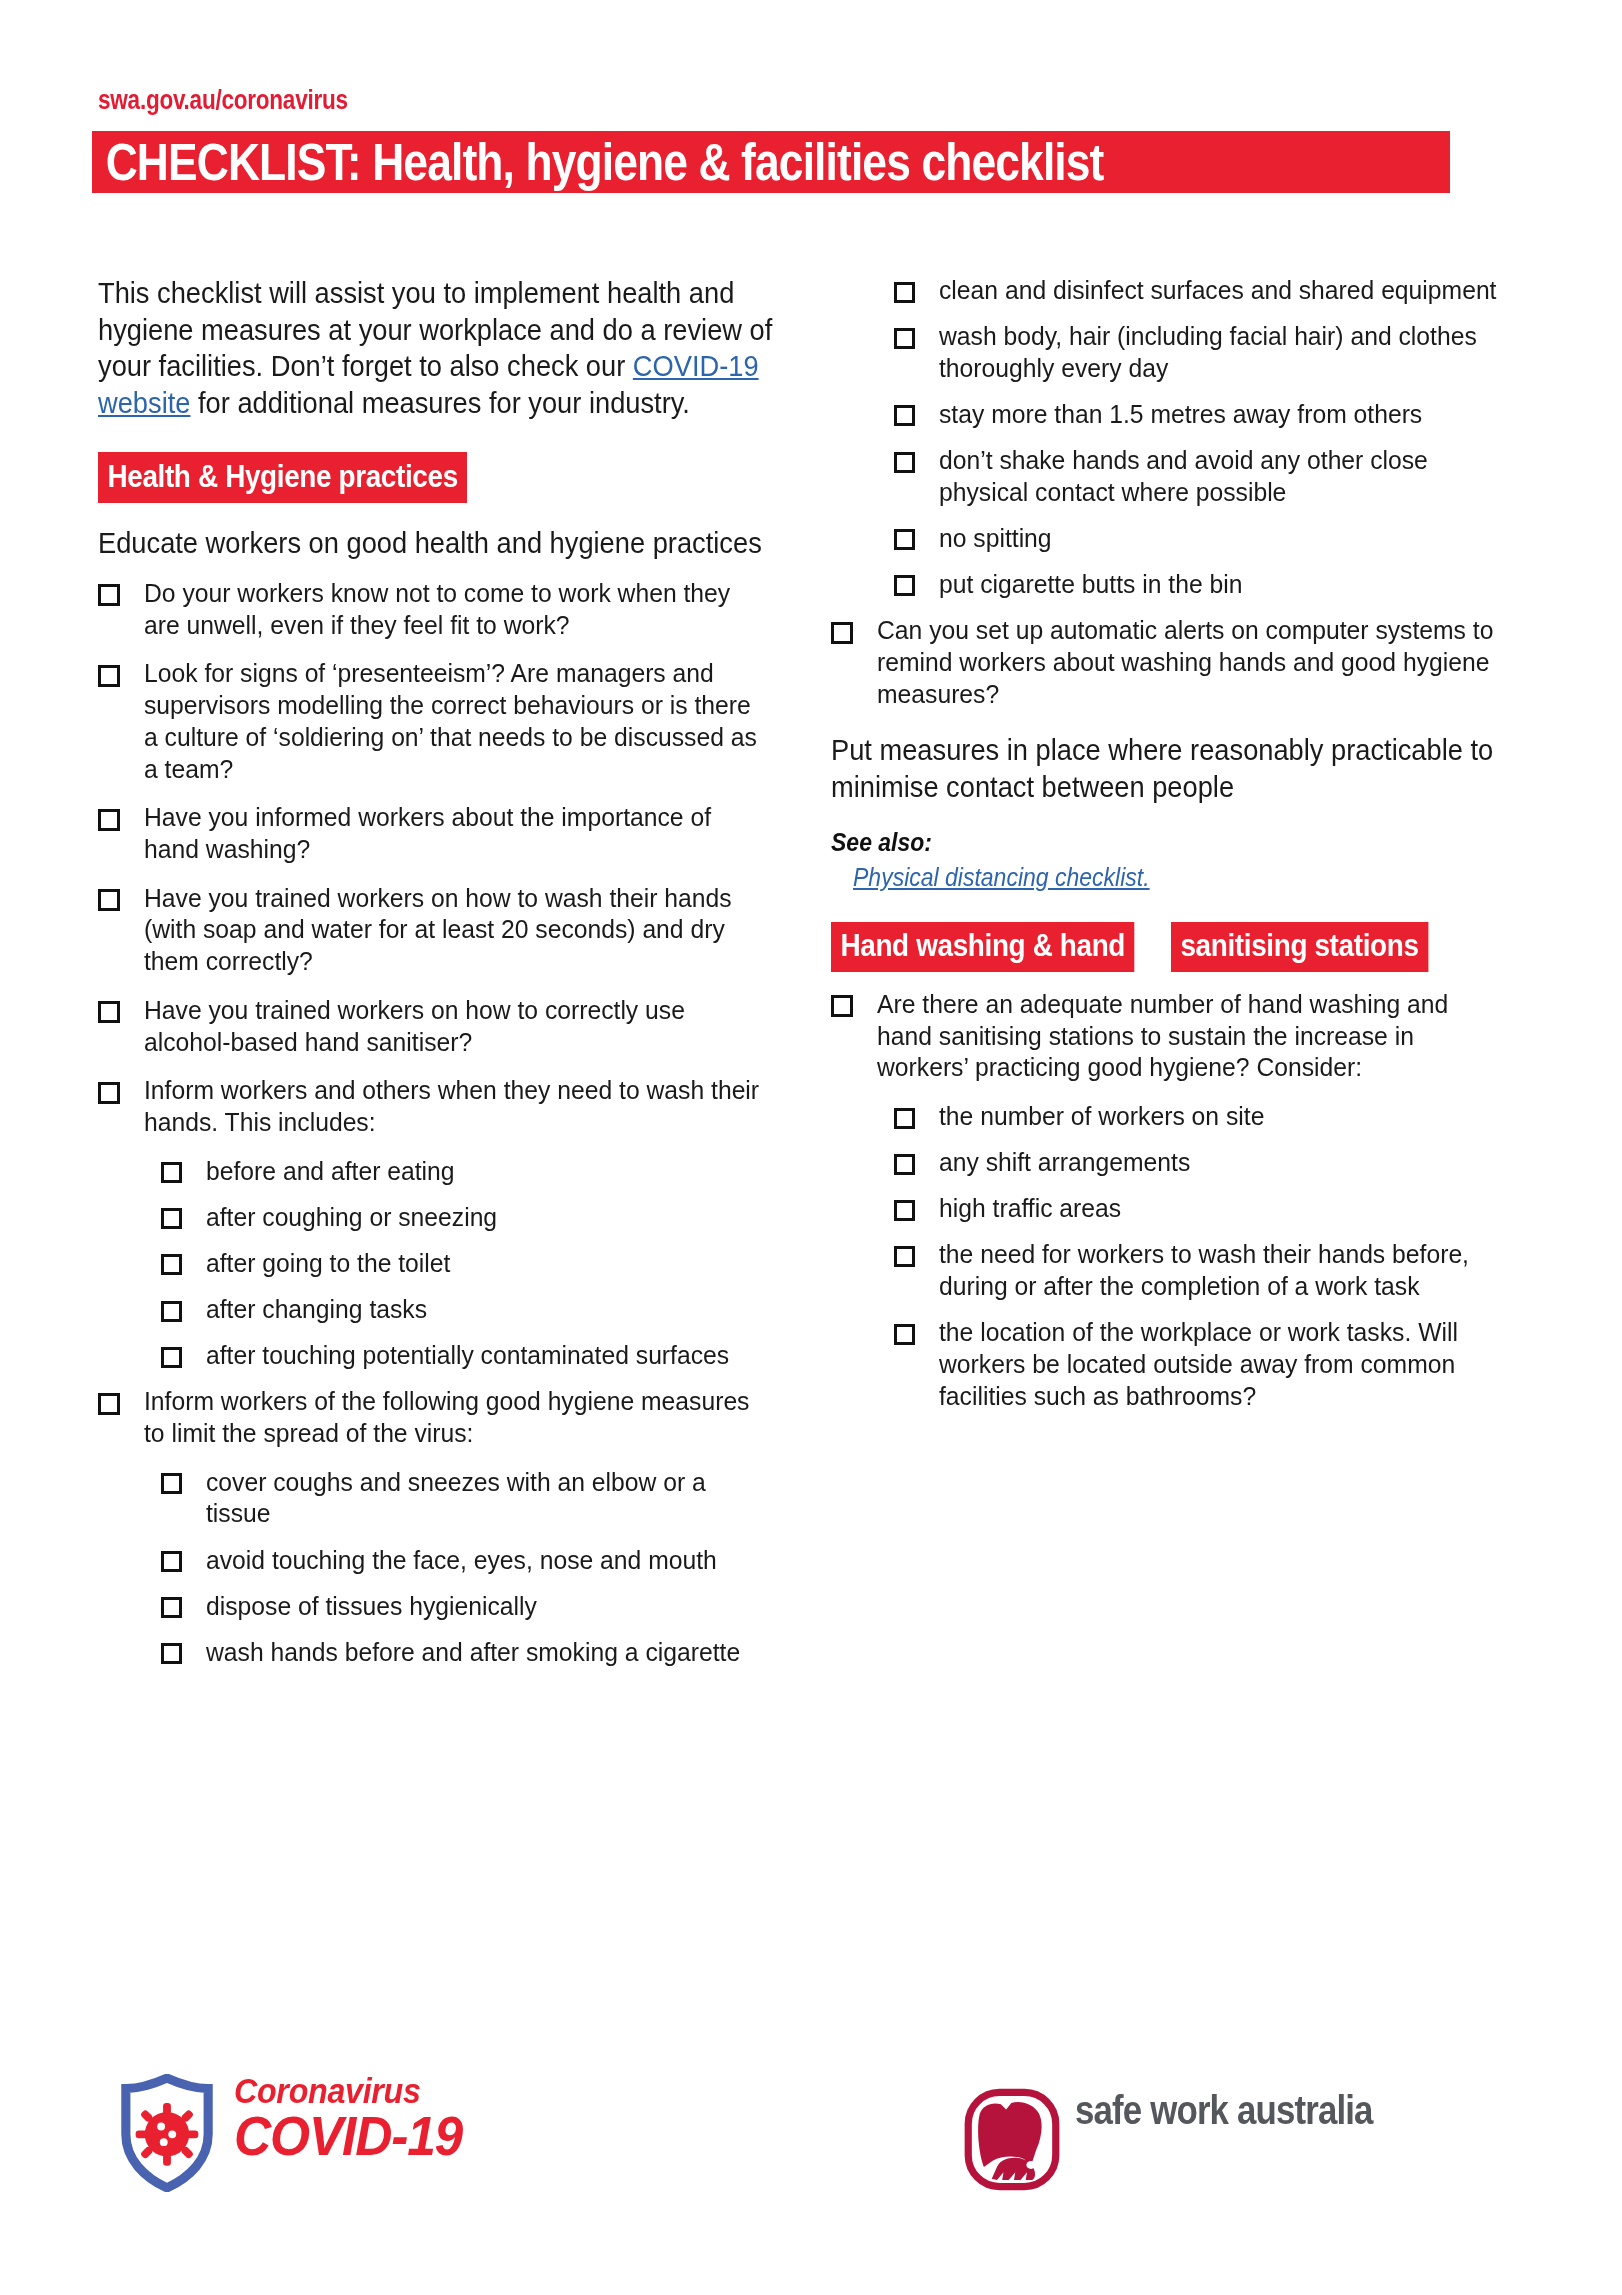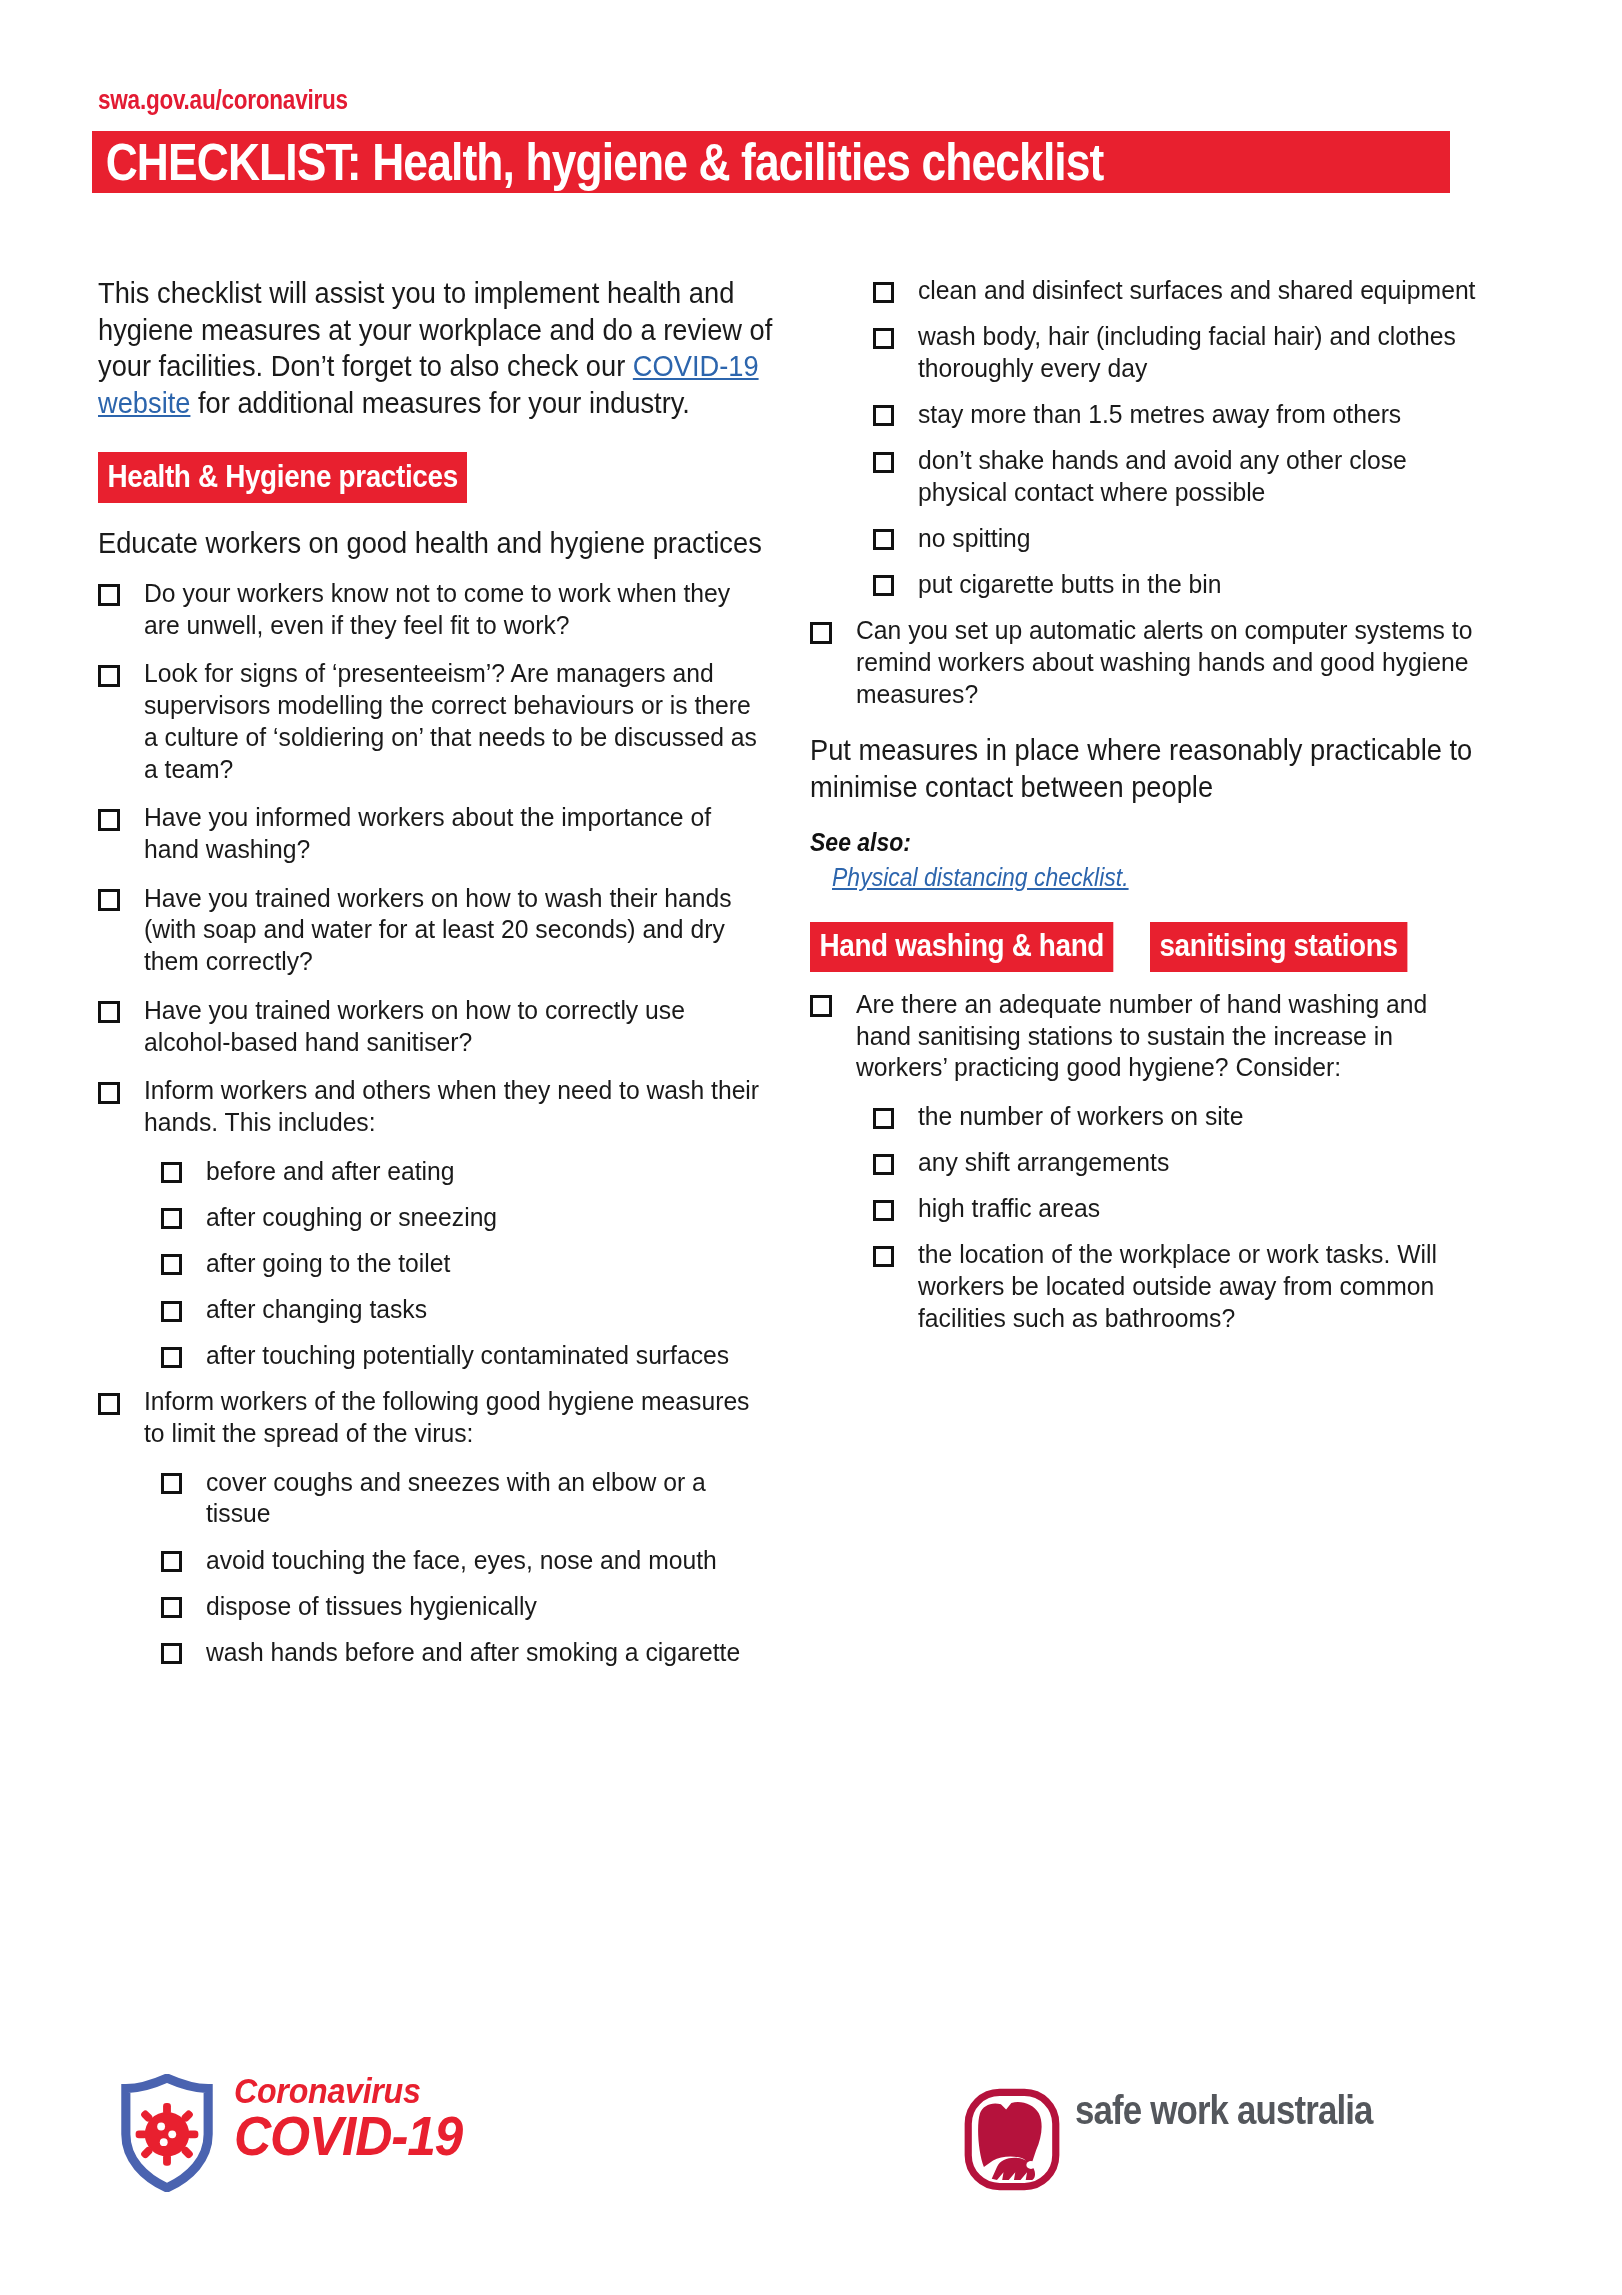--- a/index.html
+++ b/index.html
@@ -54,21 +54,21 @@
     transform-origin: left center;
     white-space: nowrap;
   }
 
   
   .col {
     position: absolute;
     top: 275px;
   }
   .col-left  { left: 98px;  width: 703px; }
-  .col-right { left: 810px; width: 703px; }
+  .col-right { left: 831px; width: 703px; }
 
   
   .intro {
     font-size: 29px;
     line-height: 1.26;
     color: #1a1a1a;
     margin: 0 0 5.2px 0;
     transform: scaleX(0.94);
     transform-origin: left top;
     width: 746px;
@@ -340,20 +340,24 @@
           <span class="cbox"></span>
           <span class="itext">the number of workers on site</span>
         </div>
         <div class="item l2">
           <span class="cbox"></span>
           <span class="itext">any shift arrangements</span>
         </div>
         <div class="item l2">
           <span class="cbox"></span>
           <span class="itext">high traffic areas</span>
+        </div>
+        <div class="item l2">
+          <span class="cbox"></span>
+          <span class="itext">the need for workers to wash their hands before, during or after the completion of a work task</span>
         </div>
         <div class="item l2">
           <span class="cbox"></span>
           <span class="itext">the location of the workplace or work tasks. Will workers be located outside away from common facilities such as bathrooms?</span>
         </div>
       </div>
   </div>
 
   <div class="logo-covid">
     <span>

